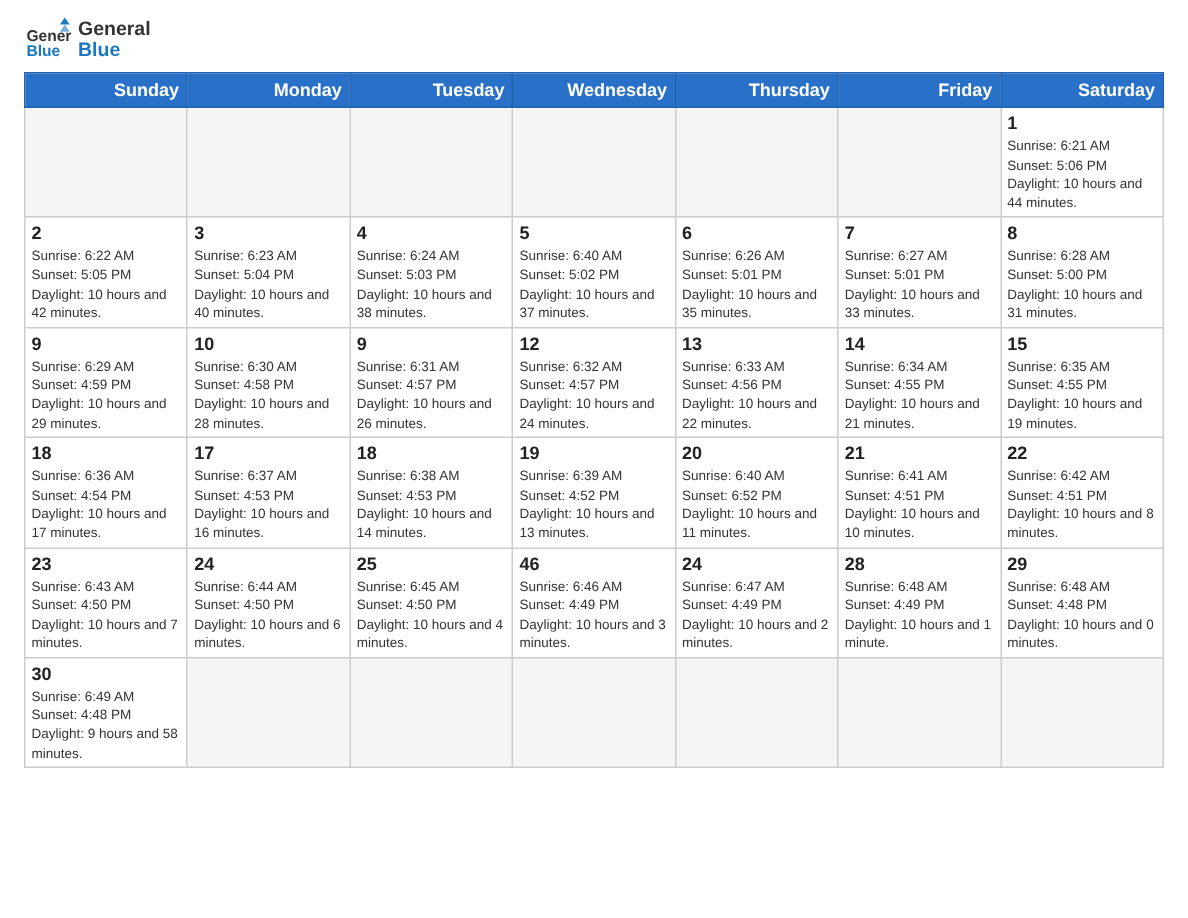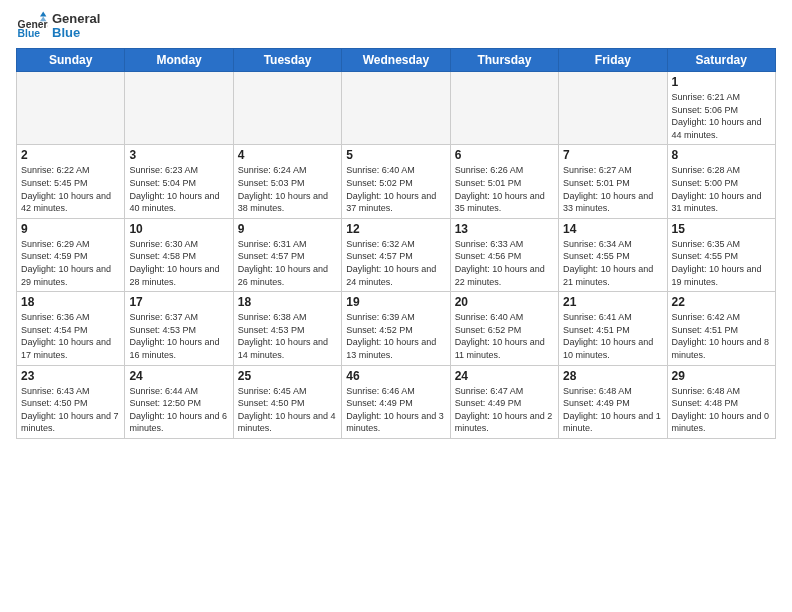--- a/index.html
+++ b/index.html
@@ -48,22 +48,22 @@
     .calendar {
       width: 100%;
       border-collapse: collapse;
       border: 1px solid #bbb;
     }
     .calendar th {
       background: #2970c8;
       color: #fff;
       font-size: 12px;
       font-weight: bold;
-      text-align: center;
-      padding: 4px 16px;
+      text-align: right;
+      padding: 4px 5px;
       border: 1px solid #2362b0;
     }
     .calendar td {
       vertical-align: top;
       border: 1px solid #ccc;
       padding: 3px 4px;
       width: calc(100% / 7);
       font-size: 9.5px;
       color: #222;
       background: #fff;
@@ -139,21 +139,21 @@
             <div class="day-info">Sunrise: 6:21 AM
 Sunset: 5:06 PM
 Daylight: 10 hours
 and 44 minutes.</div>
           </td>
         </tr>
         <tr>
           <td>
             <span class="day-number">2</span>
             <div class="day-info">Sunrise: 6:22 AM
-Sunset: 5:45 PM
+Sunset: 5:05 PM
 Daylight: 10 hours
 and 42 minutes.</div>
           </td>
           <td>
             <span class="day-number">3</span>
             <div class="day-info">Sunrise: 6:23 AM
 Sunset: 5:04 PM
 Daylight: 10 hours
 and 40 minutes.</div>
           </td>
@@ -299,21 +299,21 @@
           <td>
             <span class="day-number">23</span>
             <div class="day-info">Sunrise: 6:43 AM
 Sunset: 4:50 PM
 Daylight: 10 hours
 and 7 minutes.</div>
           </td>
           <td>
             <span class="day-number">24</span>
             <div class="day-info">Sunrise: 6:44 AM
-Sunset: 12:50 PM
+Sunset: 4:50 PM
 Daylight: 10 hours
 and 6 minutes.</div>
           </td>
           <td>
             <span class="day-number">25</span>
             <div class="day-info">Sunrise: 6:45 AM
 Sunset: 4:50 PM
 Daylight: 10 hours
 and 4 minutes.</div>
           </td>
@@ -338,16 +338,31 @@
 Daylight: 10 hours
 and 1 minute.</div>
           </td>
           <td>
             <span class="day-number">29</span>
             <div class="day-info">Sunrise: 6:48 AM
 Sunset: 4:48 PM
 Daylight: 10 hours
 and 0 minutes.</div>
           </td>
+        </tr>
+        <tr class="last-row">
+          <td class="has-data">
+            <span class="day-number">30</span>
+            <div class="day-info">Sunrise: 6:49 AM
+Sunset: 4:48 PM
+Daylight: 9 hours
+and 58 minutes.</div>
+          </td>
+          <td class="empty"></td>
+          <td class="empty"></td>
+          <td class="empty"></td>
+          <td class="empty"></td>
+          <td class="empty"></td>
+          <td class="empty"></td>
         </tr>
       </tbody>
   </table>
 </div>
 
 </body></html>

